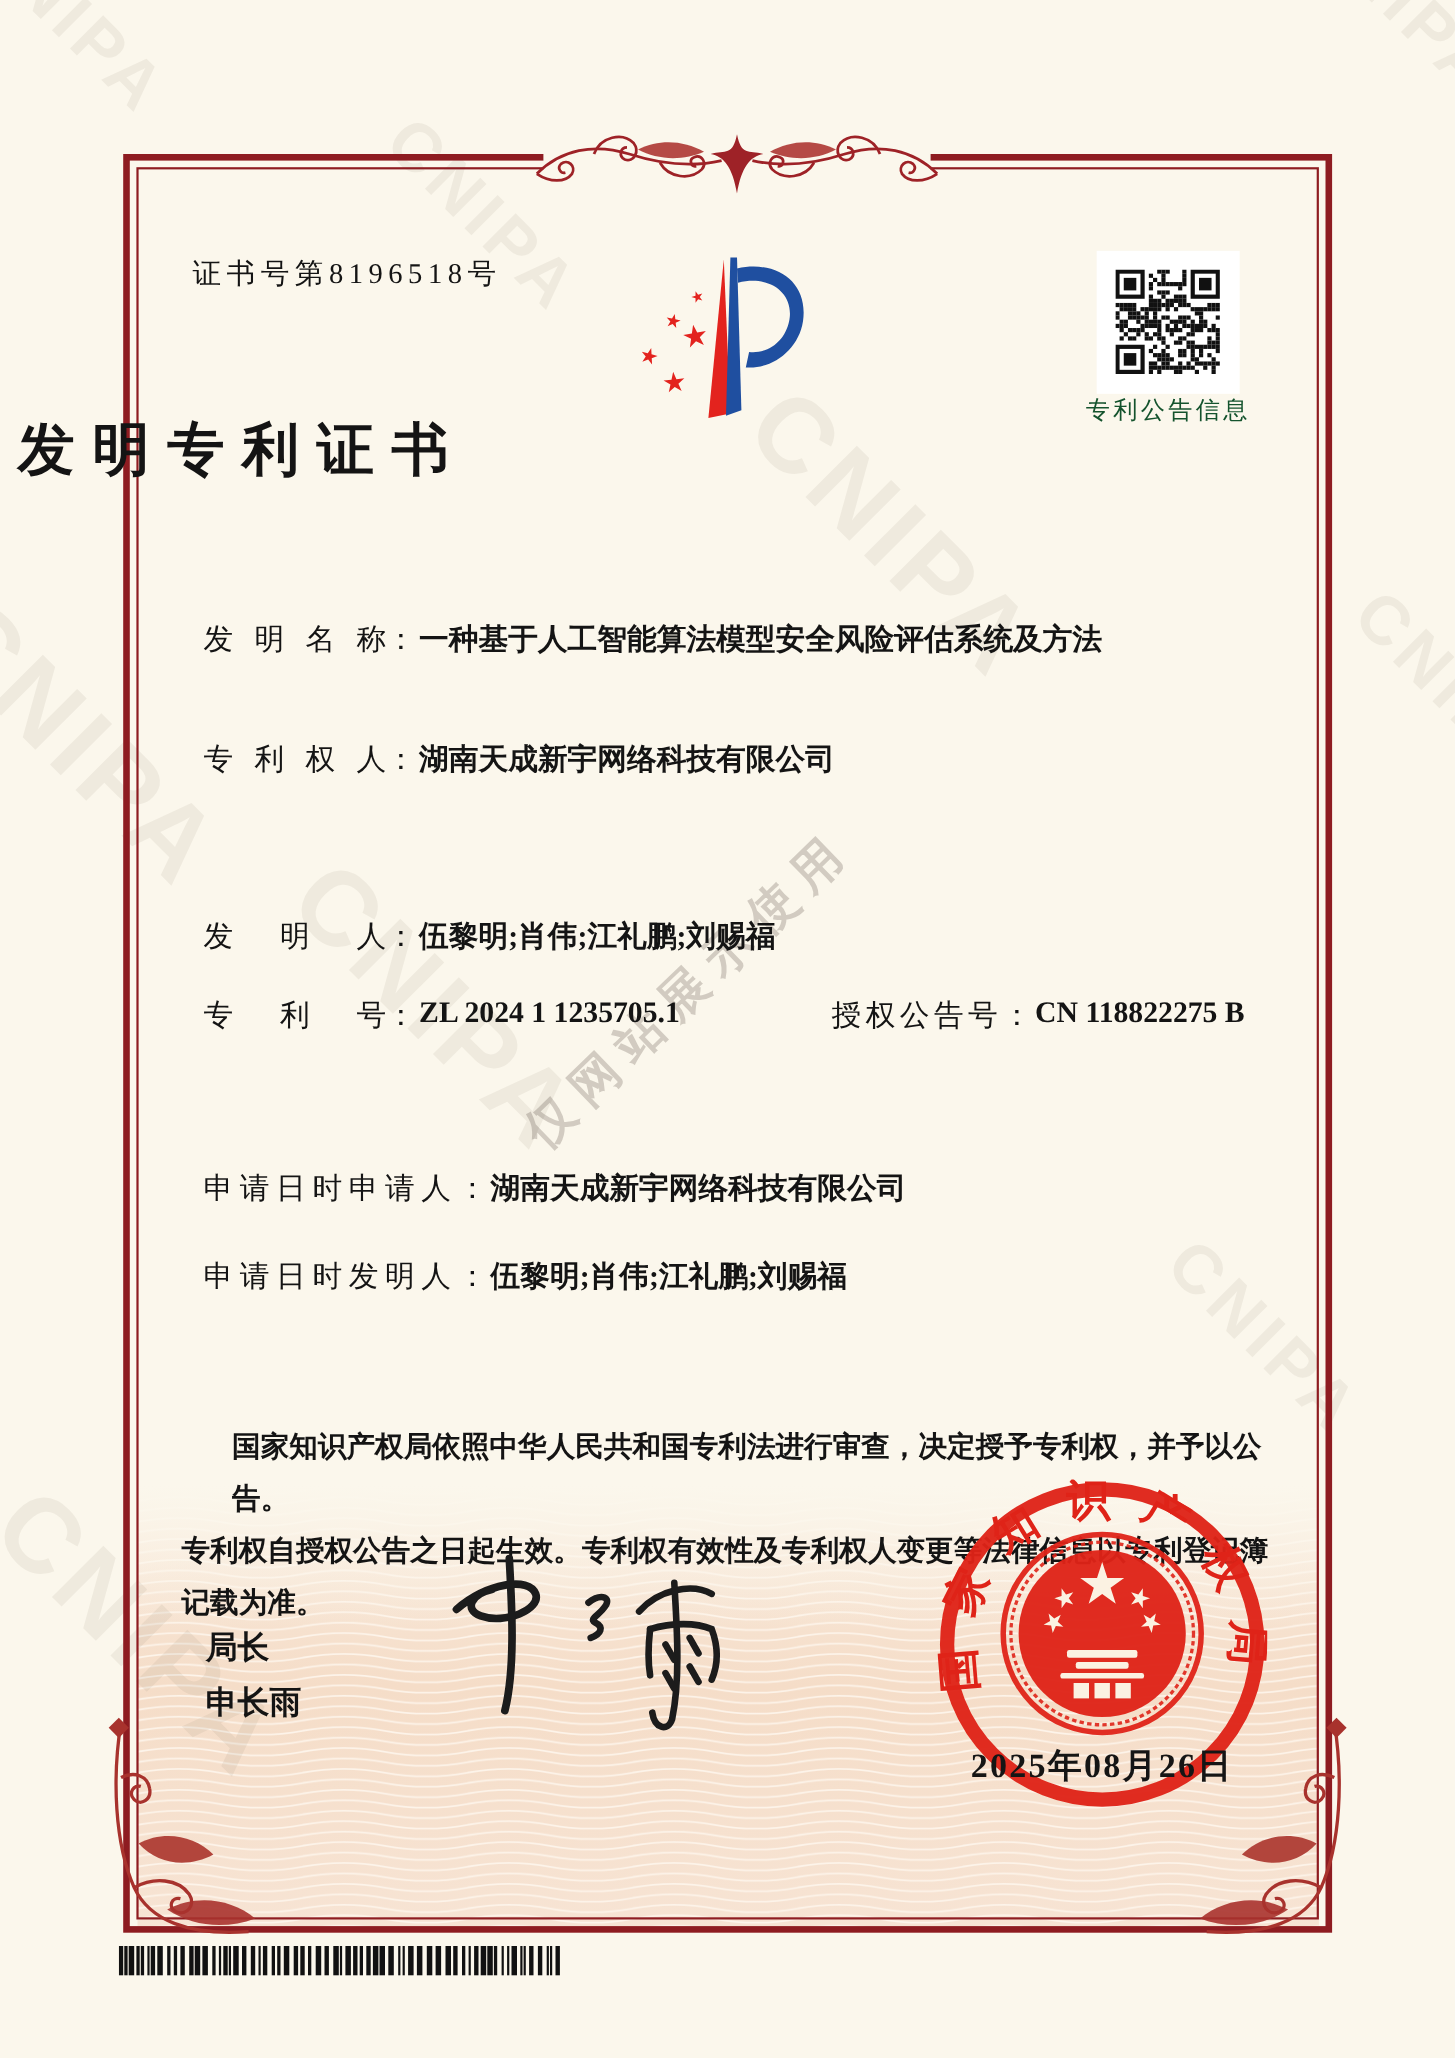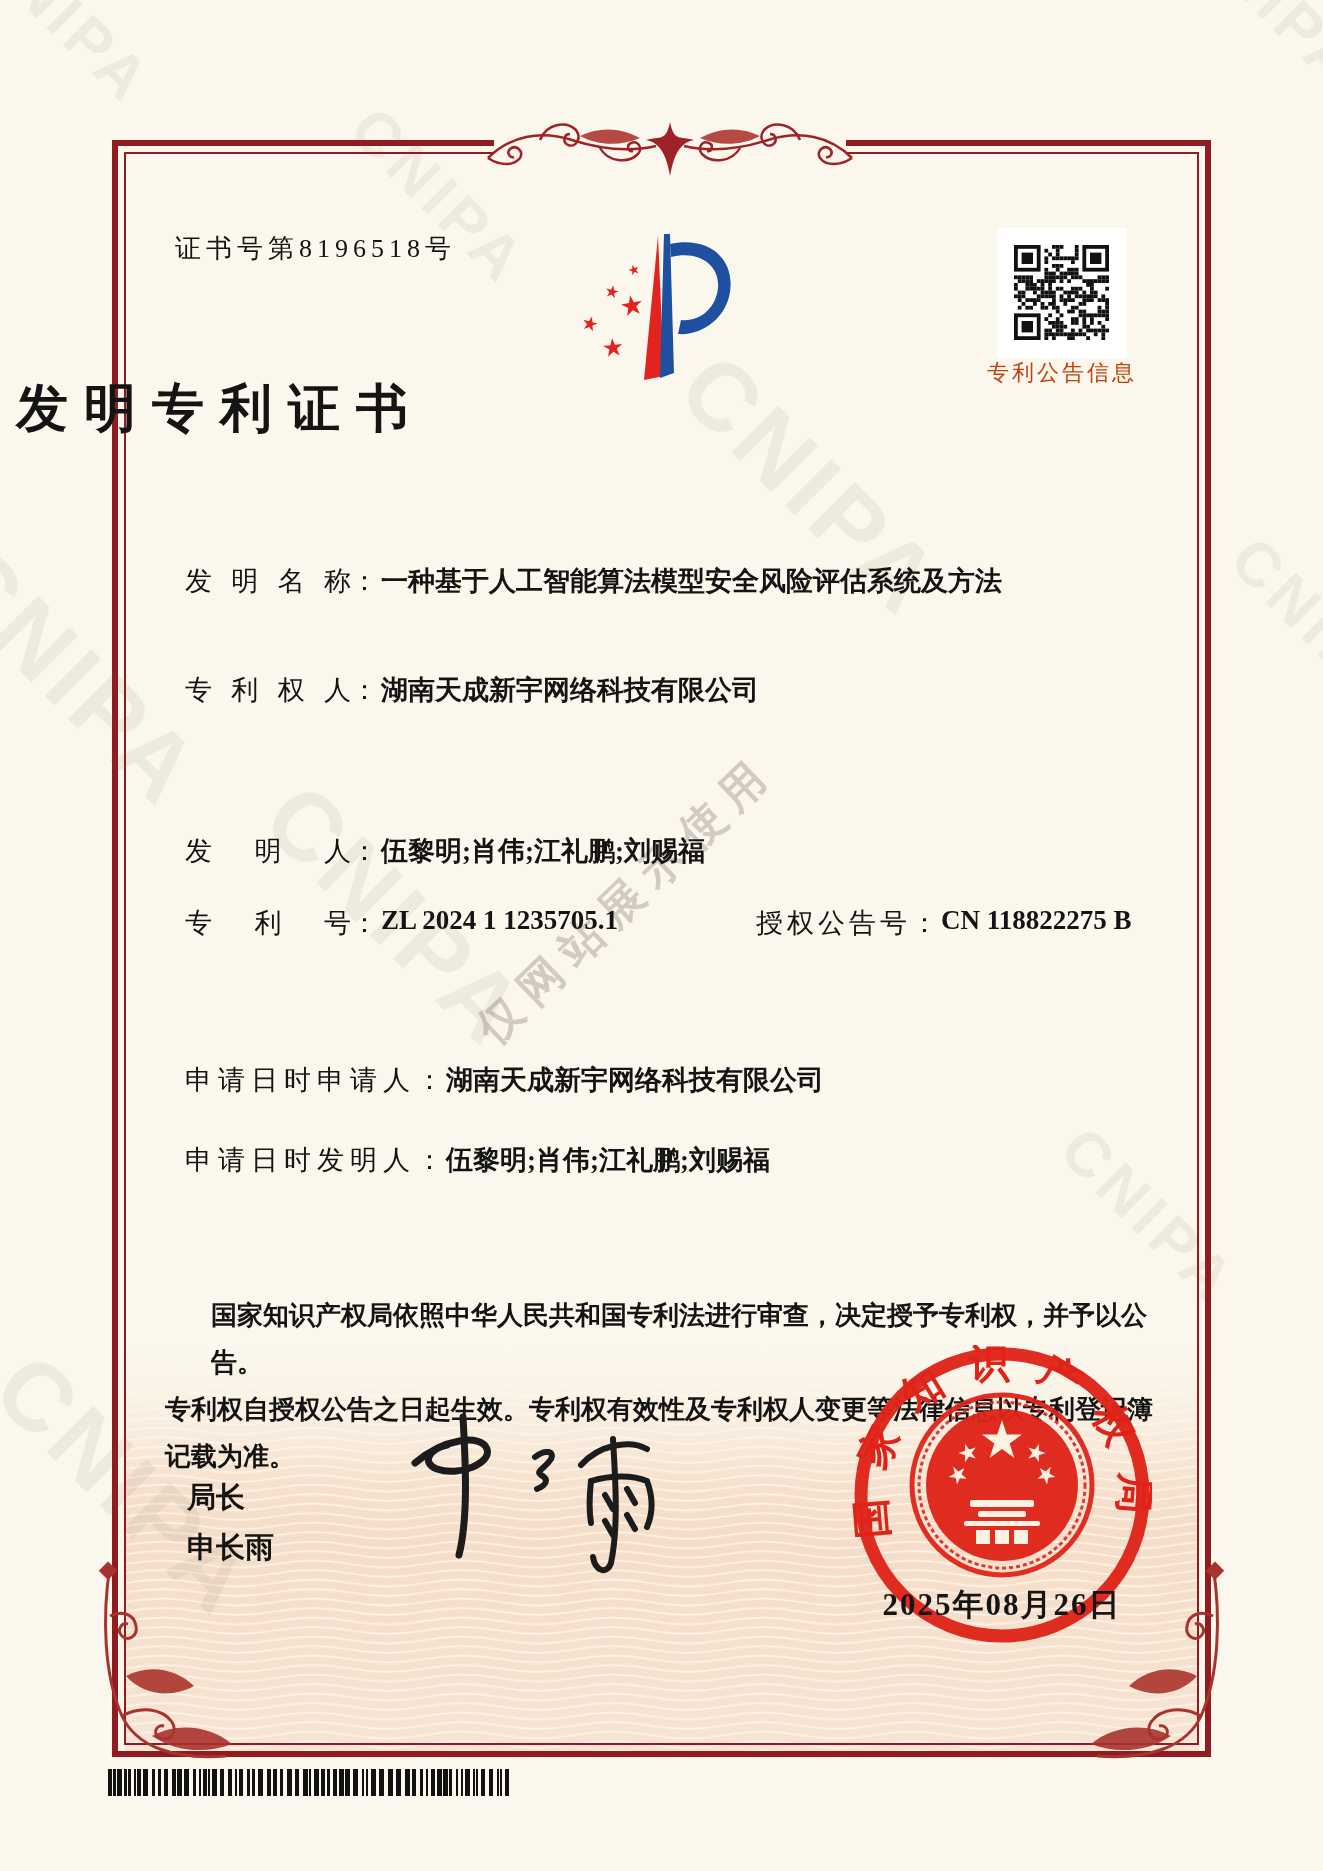--- a/index.html
+++ b/index.html
@@ -20,21 +20,21 @@
   .frame-inner{position:absolute;left:124px;top:152px;width:1075px;height:1593px;
       border:2px solid #8e1c21;box-sizing:border-box;z-index:3;}
   
   .waves-zone{position:absolute;left:125px;top:1350px;width:1074px;height:406px;z-index:1;
       background:linear-gradient(180deg,#f9ecdf 0%,#f5ddc8 45%,#f7e4d4 100%);}
   
   .cert-no{position:absolute;left:175px;top:231px;font-size:26px;letter-spacing:5px;z-index:4;}
   .qr-backing{position:absolute;left:997px;top:228px;width:130px;height:130px;background:#ffffff;z-index:4;}
   .qr-wrap{position:absolute;left:1014px;top:245px;z-index:5;line-height:0;}
   .qr-caption{position:absolute;left:962px;top:358px;width:200px;text-align:center;font-size:22px;
-      letter-spacing:3px;color:#c2410c;z-index:4;}
+      letter-spacing:3px;color:#14532d;z-index:4;}
   .title{position:absolute;left:0;top:374px;width:1300px;text-align:left;font-size:52px;
       font-weight:700;letter-spacing:16px;padding-left:16px;z-index:4;}
   
   .row{position:absolute;left:185px;font-size:27px;z-index:4;white-space:nowrap;}
   .lbl{display:inline-block;vertical-align:top;}
   .jst{width:166px;text-align:justify;text-align-last:justify;}
   .sp6{letter-spacing:6px;}
   .sp4{letter-spacing:4px;}
   .colon{display:inline-block;width:22px;margin-right:8px;vertical-align:top;}
   .val{display:inline-block;vertical-align:top;font-weight:600;}

